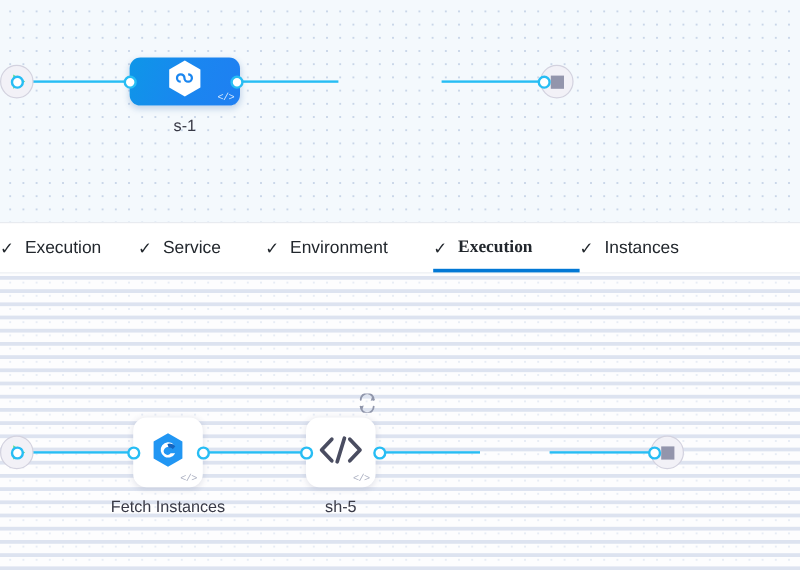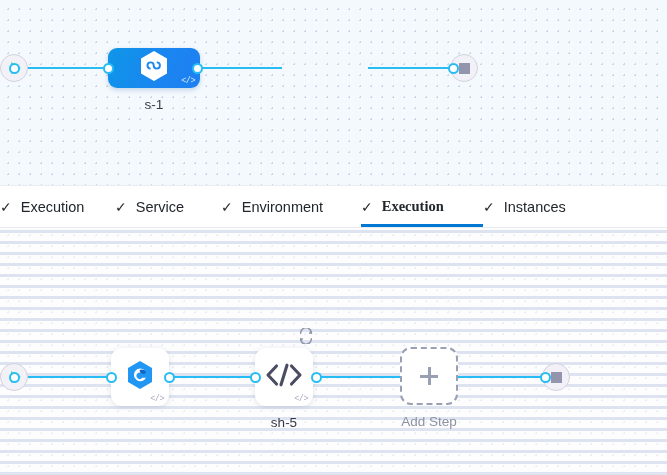--- a/index.html
+++ b/index.html
@@ -231,20 +231,21 @@
       <div class="step-node" style="left:0; top:0;">
         <span>
           <svg width="28" height="30" viewBox="0 0 28 30">
             <path d="M14 1 L26 8 L26 22 L14 29 L2 22 L2 8 Z" fill="#2196f3"></path>
             <path d="M18.6 10.2 a6.4 6.4 0 1 0 1.4 7.6 L16.2 17.8 a3.2 3.2 0 1 1 -0.6 -4.6 Z" fill="#ffffff"></path>
             <path d="M14.6 13.4 a3.1 3.1 0 0 1 3.4 1.0 l2.1 -2.6 a6.4 6.4 0 0 0 -6.6 -1.9 Z" fill="#1565c0"></path>
           </svg>
         </span>
         <span class="code-corner dark">&lt;/&gt;</span>
       </div>
+      <div class="node-label">Fetch Instances</div>
     </div>
     <div class="port" style="left:106px; top:143.5px;"></div>
     <div class="port" style="left:164px; top:143.5px;"></div>
 
     <div class="node-wrap" style="left:255px; top:120px; width:58px; height:58px;">
       <div class="step-node" style="left:0; top:0;">
         <span>
           <svg width="40" height="26" viewBox="0 0 40 26">
             <g fill="none" stroke="#4a4d61" stroke-width="3.1" stroke-linecap="round" stroke-linejoin="round">
               <path d="M12.5 4 L4 13 L12.5 22"></path>
@@ -263,26 +264,20 @@
             <path d="M13.2 2.2 L15.4 5.3 L11.9 6.0 Z" fill="#9096ab"></path>
             <path d="M4.8 13.8 L2.6 10.7 L6.1 10.0 Z" fill="#9096ab"></path>
           </svg>
         </span>
       </div>
       <div class="node-label">sh-5</div>
     </div>
     <div class="port" style="left:250px; top:143.5px;"></div>
     <div class="port" style="left:311px; top:143.5px;"></div>
 
-    <div class="node-wrap" style="left:400px; top:119px; width:58px; height:58px;">
-      <div class="add-node" id="add-step" style="left:0; top:0;">
-        <span class="plus"></span>
-      </div>
-      <div class="node-label muted">Add Step</div>
-    </div>
 
     <div class="terminal" style="left:542px; top:135px;">
       <div class="stop-sq"></div>
     </div>
     <div class="port" style="left:540px; top:143.5px;"></div>
   </div>
 
 </div>
 
 </body></html>

